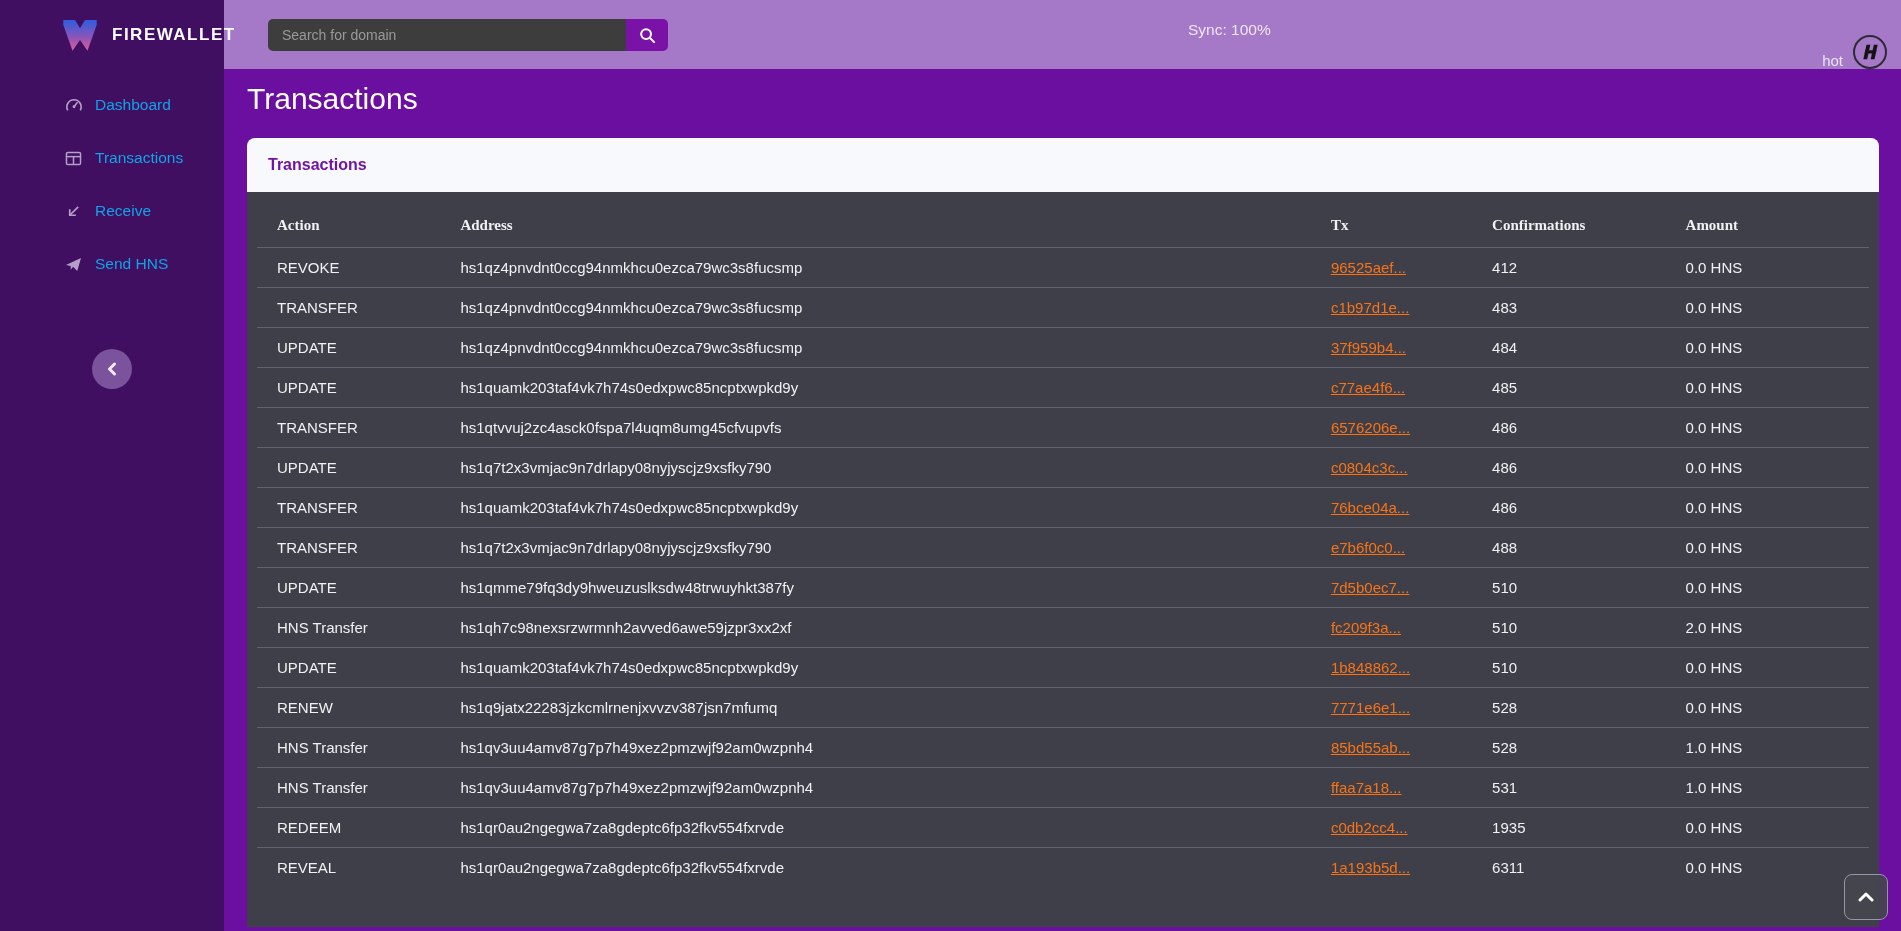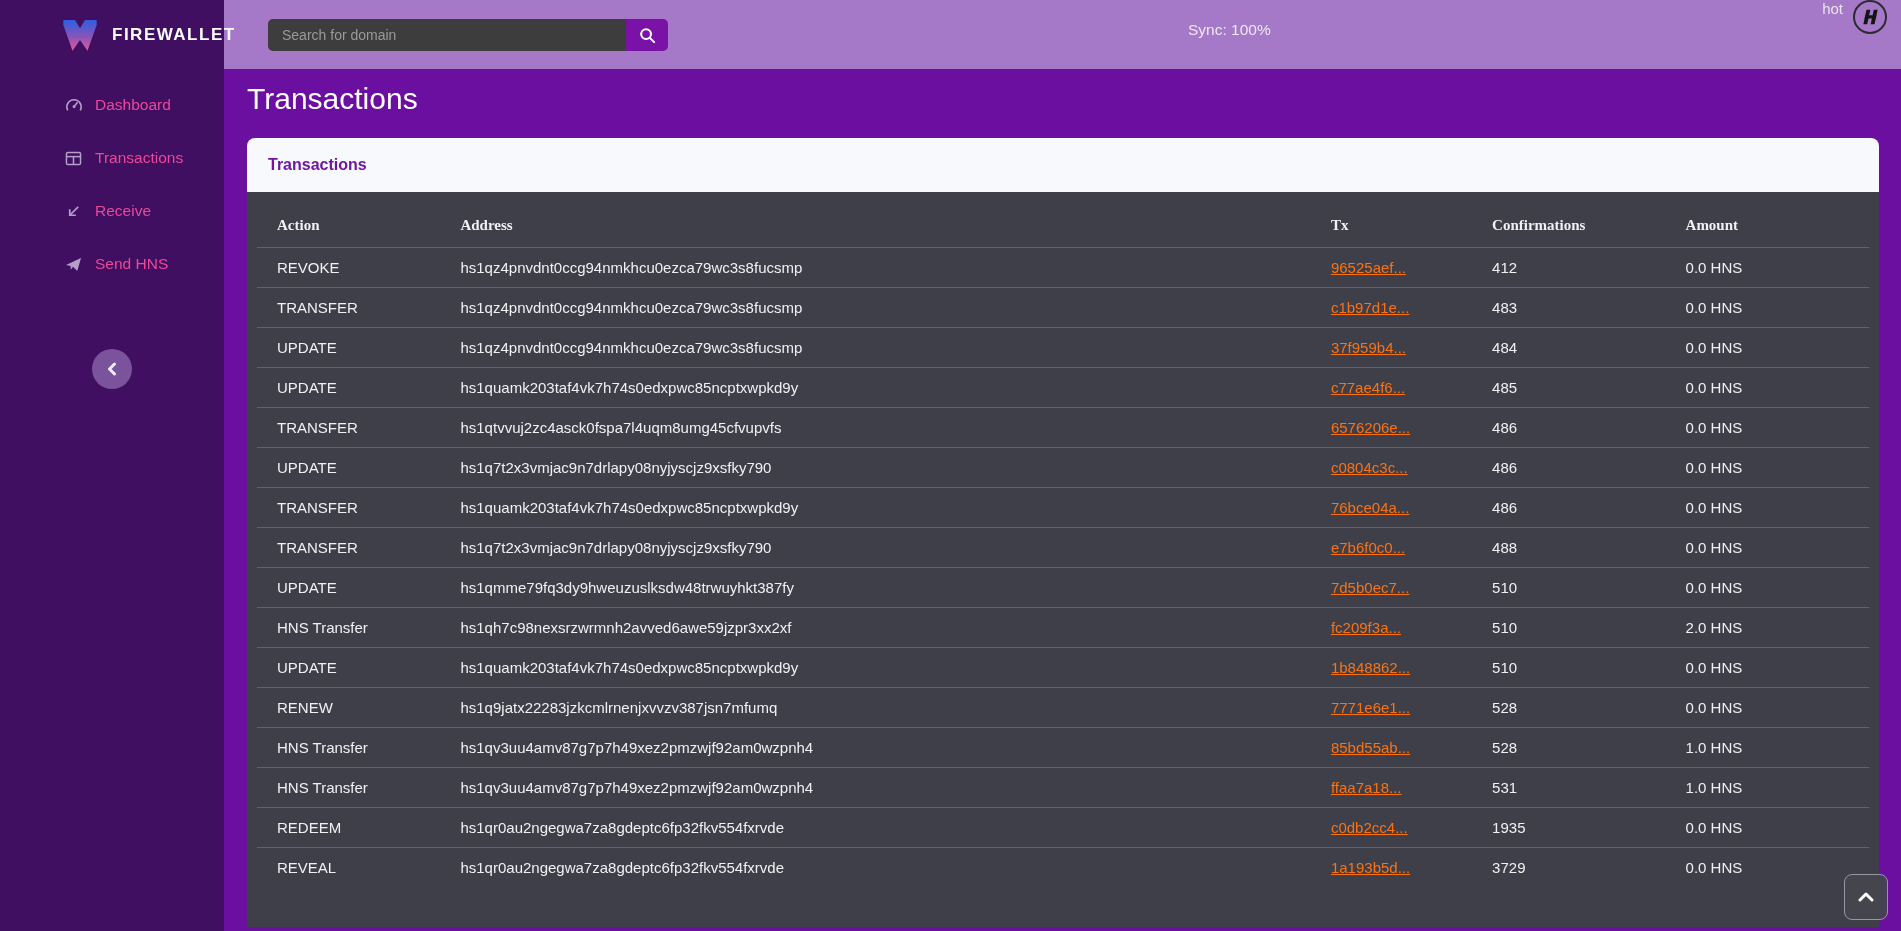--- a/index.html
+++ b/index.html
@@ -23,21 +23,21 @@
     display: flex; align-items: center; gap: 12px;
     height: 69px; padding-left: 18px;
   }
   .brand-name {
     color: #ffffff; font-weight: bold; font-size: 17px; letter-spacing: 1.5px;
   }
   .menu { padding-top: 14px; }
   .menu-item {
     display: flex; align-items: center; gap: 12px;
     padding: 13px 22px; margin-bottom: 9px;
-    color: #ec4899; font-size: 15.5px;
+    color: #0ea5e9; font-size: 15.5px;
     cursor: pointer;
     text-align: right;
   }
   .menu-item .mi-icon { width: 19px; display: flex; justify-content: center; opacity: .85; }
   .collapse-btn {
     position: absolute; left: 92px; top: 349px;
     width: 40px; height: 40px; border-radius: 50%;
     background: #7b529c;
     display: flex; align-items: center; justify-content: center;
     cursor: pointer;
@@ -63,21 +63,21 @@
     width: 42px; border: none; background: #7a12a8; cursor: pointer;
     display: flex; align-items: center; justify-content: center;
   }
   .sync-status {
     position: absolute; left: 964px; top: 0; height: 60px;
     display: flex; align-items: center;
     color: #ede7f4; font-size: 15.5px; text-align: right;
   }
   .user-area {
     position: absolute; right: 14px; top: 0; height: 69px;
-    display: flex; align-items: flex-start; gap: 10px;
+    display: flex; align-items: flex-end; gap: 10px;
   }
   .wallet-name { color: #e9e3f0; font-size: 15px; }
   .avatar {
     width: 34px; height: 34px; border-radius: 50%;
     border: 2px solid #2b2b33;
     display: flex; align-items: center; justify-content: center;
     cursor: pointer;
   }
 
   
@@ -355,21 +355,21 @@
               <td>REDEEM</td>
               <td>hs1qr0au2ngegwa7za8gdeptc6fp32fkv554fxrvde</td>
               <td><a href="#">c0db2cc4...</a></td>
               <td>1935</td>
               <td>0.0 HNS</td>
             </tr>
             <tr>
               <td>REVEAL</td>
               <td>hs1qr0au2ngegwa7za8gdeptc6fp32fkv554fxrvde</td>
               <td><a href="#">1a193b5d...</a></td>
-              <td>3729</td>
+              <td>6311</td>
               <td>0.0 HNS</td>
             </tr>
           </tbody>
       </table>
     </div>
   </div>
 </div>
 
 <div class="scroll-top-btn">
   <span style="display:flex;">

